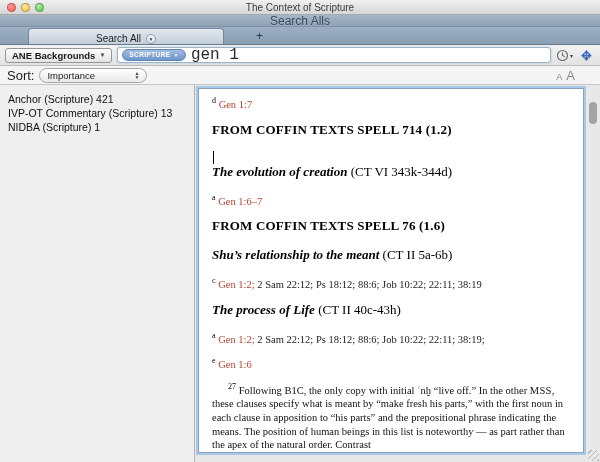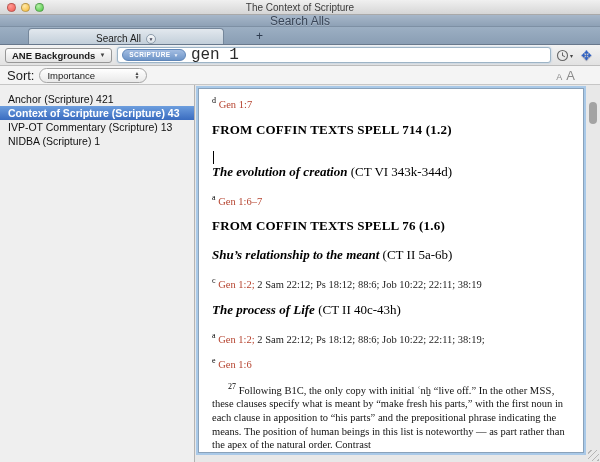--- a/index.html
+++ b/index.html
@@ -133,21 +133,20 @@
     </div>
     <div class="font-controls">
       <span class="font-small">A</span>
       <span class="font-large">A</span>
     </div>
   </div>
 
   <div class="main">
     <div class="sidebar" id="sidebar">
         <div class="side-item">Anchor (Scripture) 421</div>
-        <div class="side-item selected">Context of Scripture (Scripture) 43</div>
         <div class="side-item">IVP-OT Commentary (Scripture) 13</div>
         <div class="side-item">NIDBA (Scripture) 1</div>
       </div>
     <div class="content-area">
       <div class="pane" id="pane">
           <div class="blk ref"><span class="sup">d</span> <span class="red">Gen 1:7</span></div>
           <div class="blk heading"><span>FROM COFFIN TEXTS SPELL 714 (1.2)</span></div>
           <div class="caret"></div>
           <div class="blk subtitle"><span class="it">The evolution of creation</span><span> (CT VI 343k-344d)</span></div>
           <div class="blk ref"><span class="sup">a</span> <span class="red">Gen 1:6–7</span></div>

